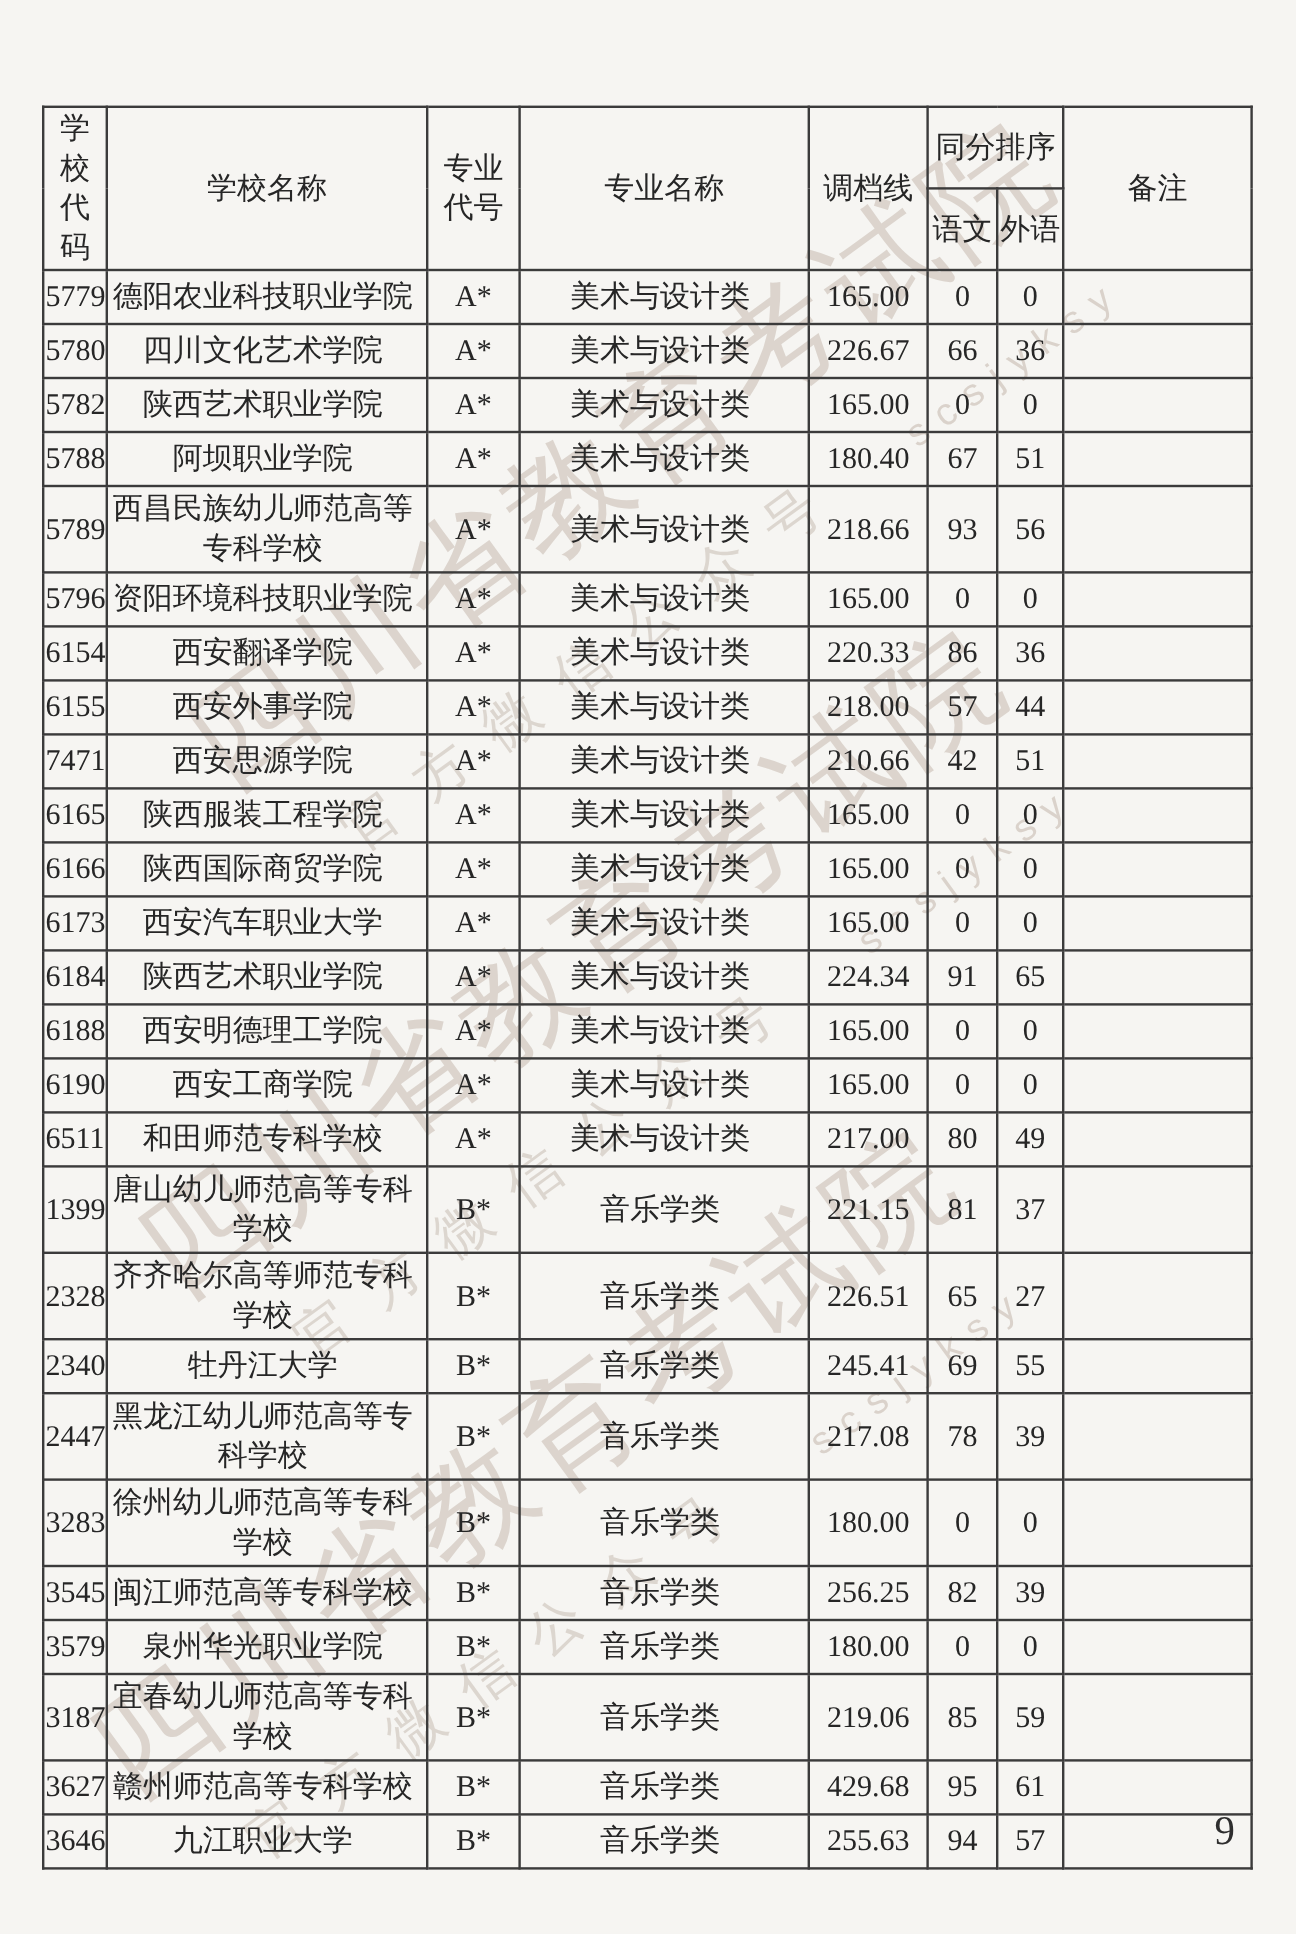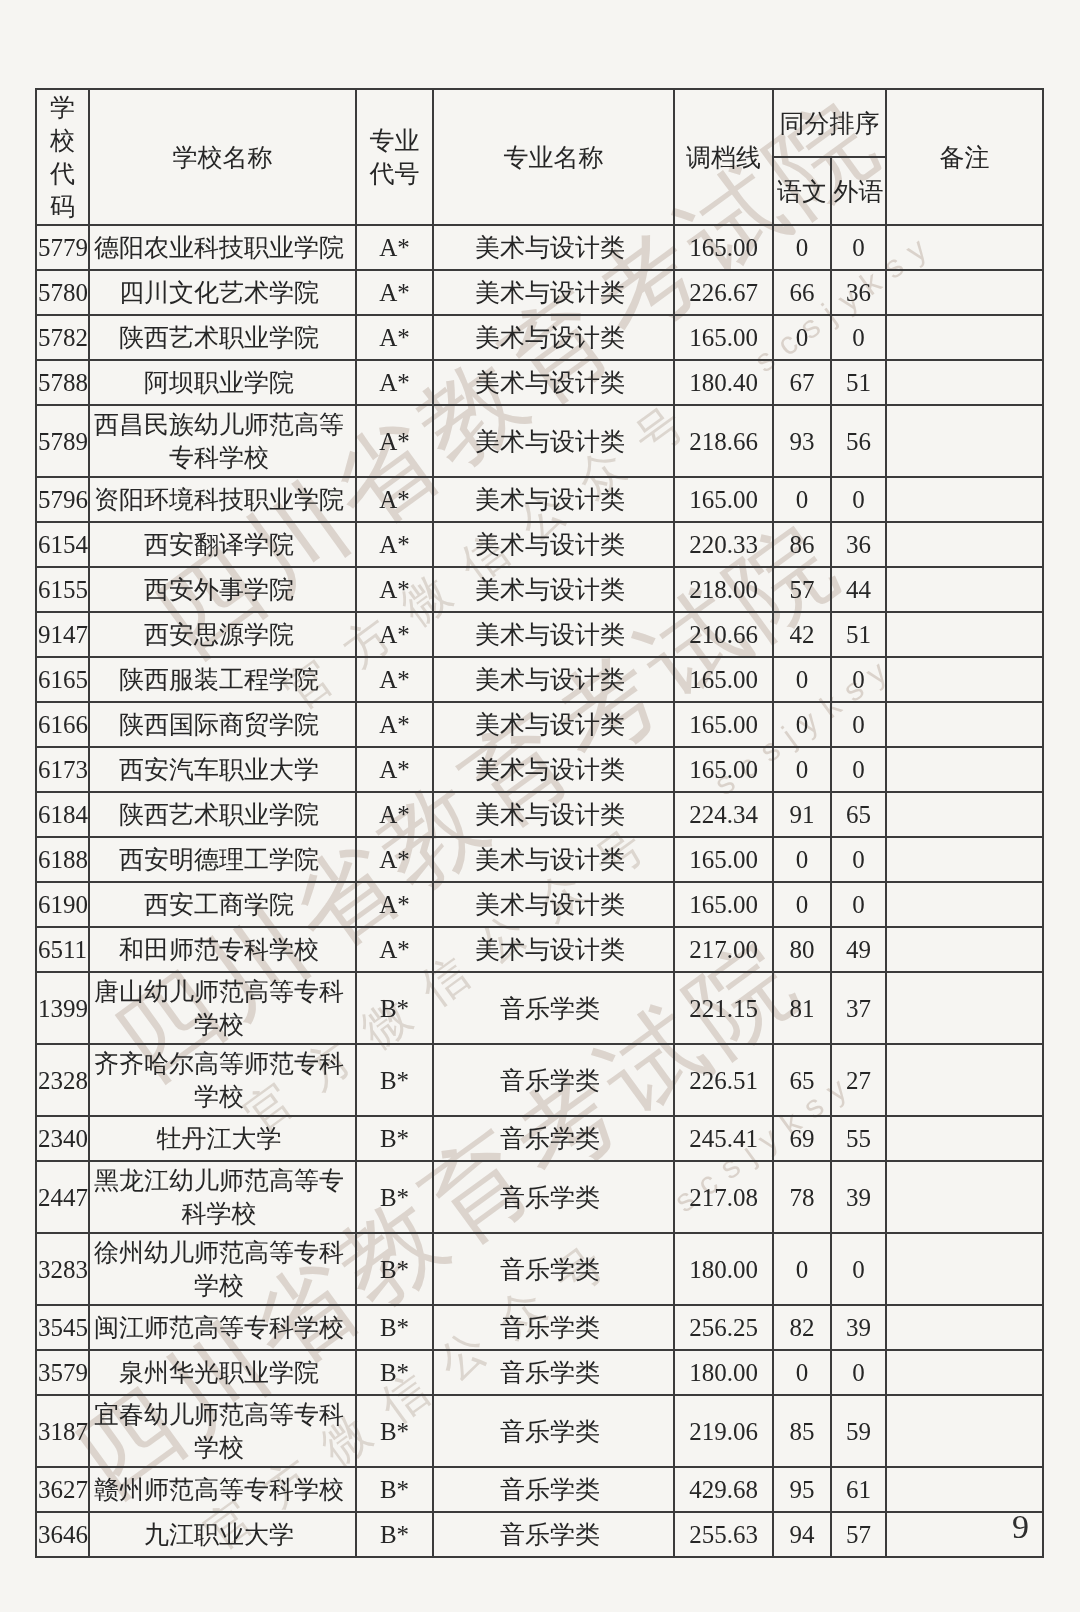--- a/index.html
+++ b/index.html
@@ -206,21 +206,21 @@
           <td class="c-center">6155</td>
           <td class="c-left c-name">西安外事学院</td>
           <td class="c-center">A*</td>
           <td class="c-left">美术与设计类</td>
           <td class="c-center">218.00</td>
           <td class="c-center">57</td>
           <td class="c-center">44</td>
           <td class="c-center"></td>
         </tr>
         <tr>
-          <td class="c-center">9147</td>
+          <td class="c-center">7471</td>
           <td class="c-left c-name">西安思源学院</td>
           <td class="c-center">A*</td>
           <td class="c-left">美术与设计类</td>
           <td class="c-center">210.66</td>
           <td class="c-center">42</td>
           <td class="c-center">51</td>
           <td class="c-center"></td>
         </tr>
         <tr>
           <td class="c-center">6165</td>

